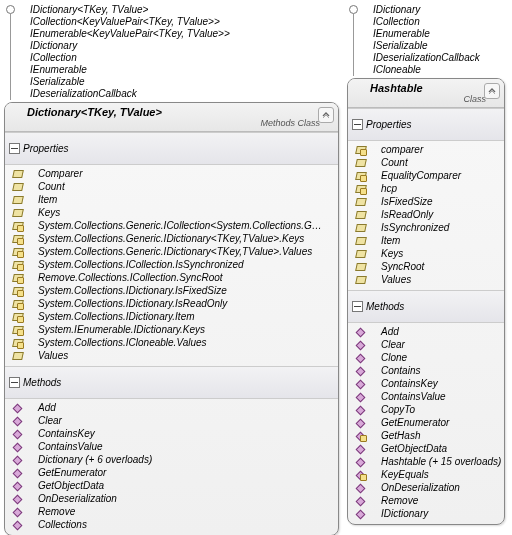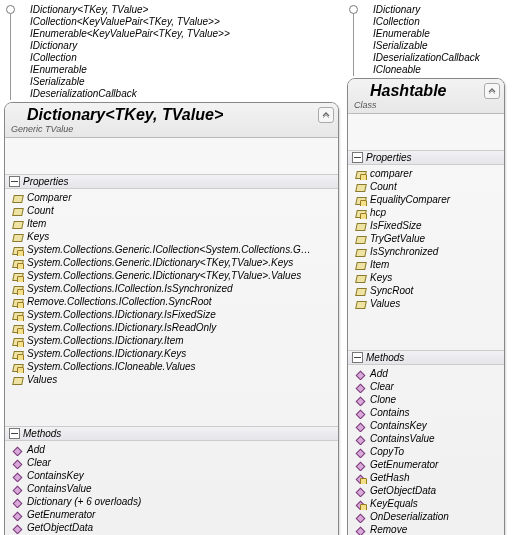--- a/index.html
+++ b/index.html
@@ -51,47 +51,46 @@
     background: linear-gradient(#f8f8f8,#f0f0f0);
     box-shadow: 0 1px 0 #fff inset, 1px 1px 2px rgba(0,0,0,.15);
     overflow: hidden;
   }
   .card-head {
     padding: 3px 18px 3px 6px;
     border-bottom: 1px solid #bbb;
     background: linear-gradient(#f3f3f3,#e7e7e7);
     position: relative;
   }
-  .card-head .title { font-weight: bold; font-size: 16px; padding-left: 16px; }
-  .card-head .sub { color: #555; font-size: 9px; }
+  .card-head .title { font-weight: bold; font-size: 11px; padding-left: 16px; }
+  .card-head .sub { color: #555; font-size: 9px; text-align: right; }
   .card-head .chev {
     position:absolute; right:4px; top:4px;
     width:14px;height:14px;border:1px solid #aaa;border-radius:3px;
     background:#f7f7f7;
     display:flex;align-items:center;justify-content:center;
   }
   .sect-head {
     display:flex; align-items:flex-end;
     background: linear-gradient(#f2f2f4,#e5e5ea);
     border-top:1px solid #ccc;
     border-bottom:1px solid #ccc;
-    padding: 1px 2px;
-    margin-top: 36px;
+    padding: 10px 2px;
   }
   .sect-head:first-of-type{border-top:none;}
   .toggle {
     width:9px;height:9px;border:1px solid #777;background:#fff;
     margin:0 3px 0 2px;position:relative;
   }
   .toggle::before{
     content:"";position:absolute;left:1px;right:1px;top:4px;height:1px;background:#444;
   }
   .sect-items { padding: 2px 2px 4px 4px; }
   .item {
-    display:flex; align-items:flex-end; gap:4px;
+    display:flex; align-items:center; gap:15px;
     padding: 0 2px;
     line-height: 13px;
     white-space: nowrap; overflow:hidden; text-overflow: ellipsis;
   }
   .ico { width:12px;height:10px;display:inline-flex;align-items:center;justify-content:center;flex:0 0 12px;}
   .prop-ico{position:relative;width:12px;height:10px;}
   .prop-ico::before{content:"";position:absolute;left:2px;top:1px;width:8px;height:6px;border:1px solid #8a7a2e;background:#efe3a3;transform:skewX(-12deg);}
   .prop-ico.priv::after{content:"";position:absolute;right:-1px;bottom:-1px;width:5px;height:5px;border:1px solid #9a7a20;background:#f5e08a;border-radius:1px;}
   .meth-ico{position:relative;width:12px;height:10px;}
   .meth-ico::before{content:"";position:absolute;left:3px;top:2px;width:5px;height:5px;border:1px solid #7a3a7a;background:#d9a9d9;transform:rotate(45deg);}
@@ -111,21 +110,21 @@
         <div class="line">IDictionary</div>
         <div class="line">ICollection</div>
         <div class="line">IEnumerable</div>
         <div class="line">ISerializable</div>
         <div class="line">IDeserializationCallback</div>
       </div>
   </div>
   <div class="card">
     <div class="card-head">
       <div class="title">Dictionary&lt;TKey, TValue&gt;</div>
-      <div class="sub">Generic TValue</div>
+      <div class="sub">Methods Class</div>
       <div class="chev">
         <svg width="8" height="8" viewBox="0 0 8 8">
             <path d="M1 5 L4 2 L7 5" stroke="#666" fill="none" stroke-width="1.4"></path>
             <path d="M1 7 L4 4 L7 7" stroke="#aaa" fill="none" stroke-width="1"></path>
           </svg>
       </div>
     </div>
     <div class="sect-head">
       <span class="toggle"></span>
       <span>Properties</span>
@@ -174,21 +173,21 @@
         <div class="item">
           <span class="ico prop-ico priv"></span>
           <span>System.Collections.IDictionary.IsReadOnly</span>
         </div>
         <div class="item">
           <span class="ico prop-ico priv"></span>
           <span>System.Collections.IDictionary.Item</span>
         </div>
         <div class="item">
           <span class="ico prop-ico priv"></span>
-          <span>System.Collections.IDictionary.Keys</span>
+          <span>System.IEnumerable.IDictionary.Keys</span>
         </div>
         <div class="item">
           <span class="ico prop-ico priv"></span>
           <span>System.Collections.ICloneable.Values</span>
         </div>
         <div class="item">
           <span class="ico prop-ico"></span>
           <span>Values</span>
         </div>
       </div>
@@ -284,21 +283,21 @@
         <div class="item">
           <span class="ico prop-ico priv"></span>
           <span>hcp</span>
         </div>
         <div class="item">
           <span class="ico prop-ico"></span>
           <span>IsFixedSize</span>
         </div>
         <div class="item">
           <span class="ico prop-ico"></span>
-          <span>TryGetValue</span>
+          <span>IsReadOnly</span>
         </div>
         <div class="item">
           <span class="ico prop-ico"></span>
           <span>IsSynchronized</span>
         </div>
         <div class="item">
           <span class="ico prop-ico"></span>
           <span>Item</span>
         </div>
         <div class="item">
@@ -351,20 +350,24 @@
           <span class="ico meth-ico"></span>
           <span>GetEnumerator</span>
         </div>
         <div class="item">
           <span class="ico meth-ico priv"></span>
           <span>GetHash</span>
         </div>
         <div class="item">
           <span class="ico meth-ico"></span>
           <span>GetObjectData</span>
+        </div>
+        <div class="item">
+          <span class="ico meth-ico"></span>
+          <span>Hashtable (+ 15 overloads)</span>
         </div>
         <div class="item">
           <span class="ico meth-ico priv"></span>
           <span>KeyEquals</span>
         </div>
         <div class="item">
           <span class="ico meth-ico"></span>
           <span>OnDeserialization</span>
         </div>
         <div class="item">

